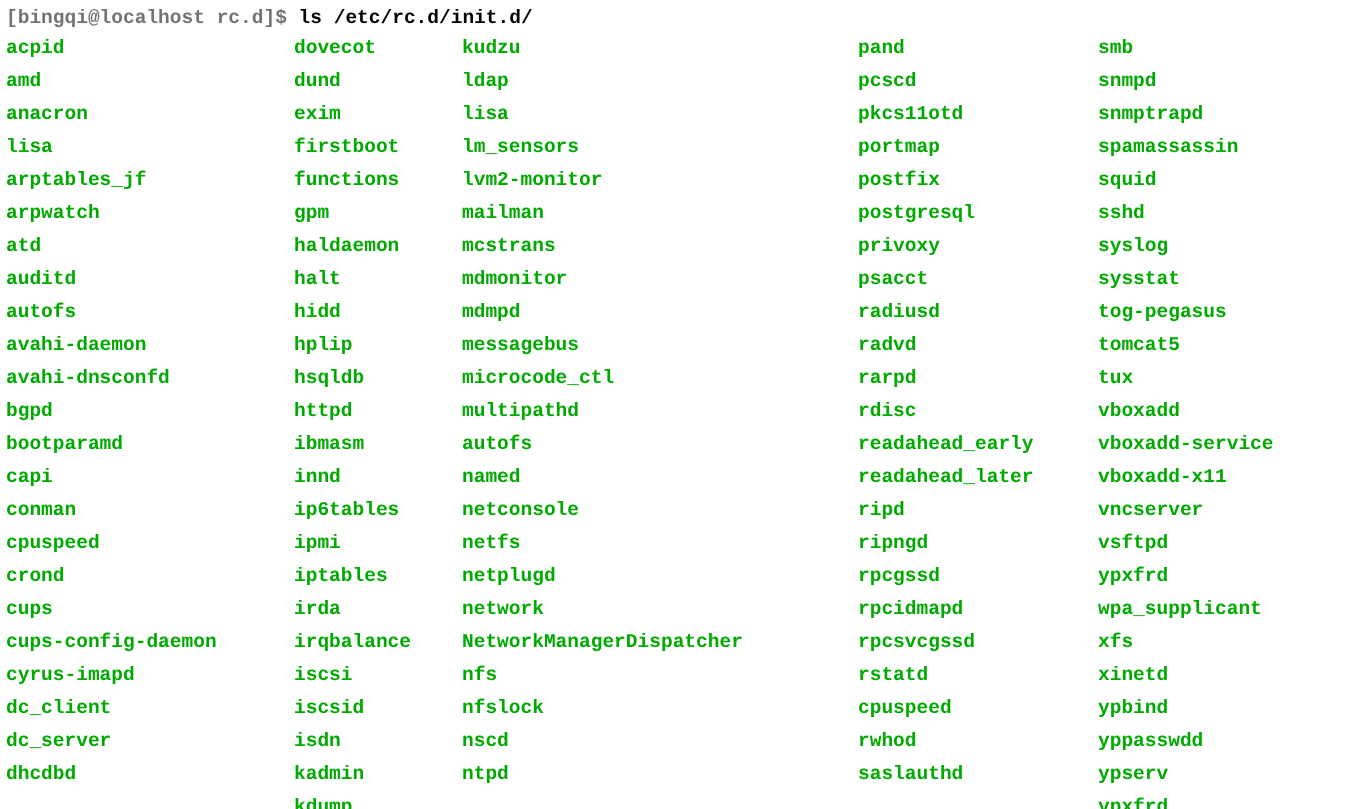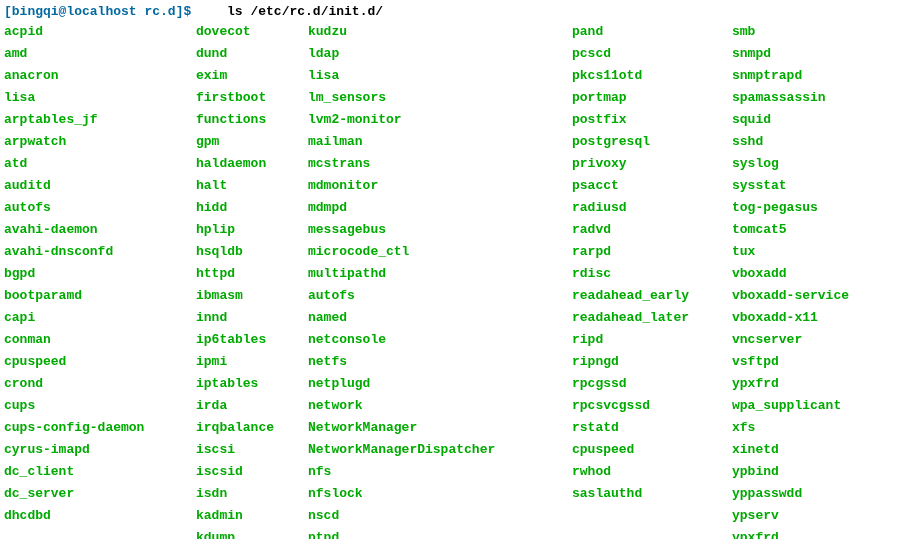--- a/index.html
+++ b/index.html
@@ -13,25 +13,24 @@
       background: #ffffff;
       color: #000000;
       padding: 4px;
     }
     .prompt-line {
       font-weight: bold;
       margin-bottom: 2px;
       white-space: nowrap;
     }
     .prompt-user {
-      color: #0369a1;
+      color: #737373;
     }
     .prompt-command {
       color: #000000;
-      margin-left: 28px;
     }
     .listing {
       display: flex;
       flex-direction: row;
       align-items: flex-start;
     }
     .col {
       display: flex;
       flex-direction: column;
       margin-right: 0;
@@ -119,21 +118,20 @@
       <span class="entry">mdmpd</span>
       <span class="entry">messagebus</span>
       <span class="entry">microcode_ctl</span>
       <span class="entry">multipathd</span>
       <span class="entry">autofs</span>
       <span class="entry">named</span>
       <span class="entry">netconsole</span>
       <span class="entry">netfs</span>
       <span class="entry">netplugd</span>
       <span class="entry">network</span>
-      <span class="entry">NetworkManager</span>
       <span class="entry">NetworkManagerDispatcher</span>
       <span class="entry">nfs</span>
       <span class="entry">nfslock</span>
       <span class="entry">nscd</span>
       <span class="entry">ntpd</span>
     </div>
   <div class="col col4">
       <span class="entry">pand</span>
       <span class="entry">pcscd</span>
       <span class="entry">pkcs11otd</span>
@@ -144,20 +142,21 @@
       <span class="entry">psacct</span>
       <span class="entry">radiusd</span>
       <span class="entry">radvd</span>
       <span class="entry">rarpd</span>
       <span class="entry">rdisc</span>
       <span class="entry">readahead_early</span>
       <span class="entry">readahead_later</span>
       <span class="entry">ripd</span>
       <span class="entry">ripngd</span>
       <span class="entry">rpcgssd</span>
+      <span class="entry">rpcidmapd</span>
       <span class="entry">rpcsvcgssd</span>
       <span class="entry">rstatd</span>
       <span class="entry">cpuspeed</span>
       <span class="entry">rwhod</span>
       <span class="entry">saslauthd</span>
     </div>
   <div class="col col5">
       <span class="entry">smb</span>
       <span class="entry">snmpd</span>
       <span class="entry">snmptrapd</span>

